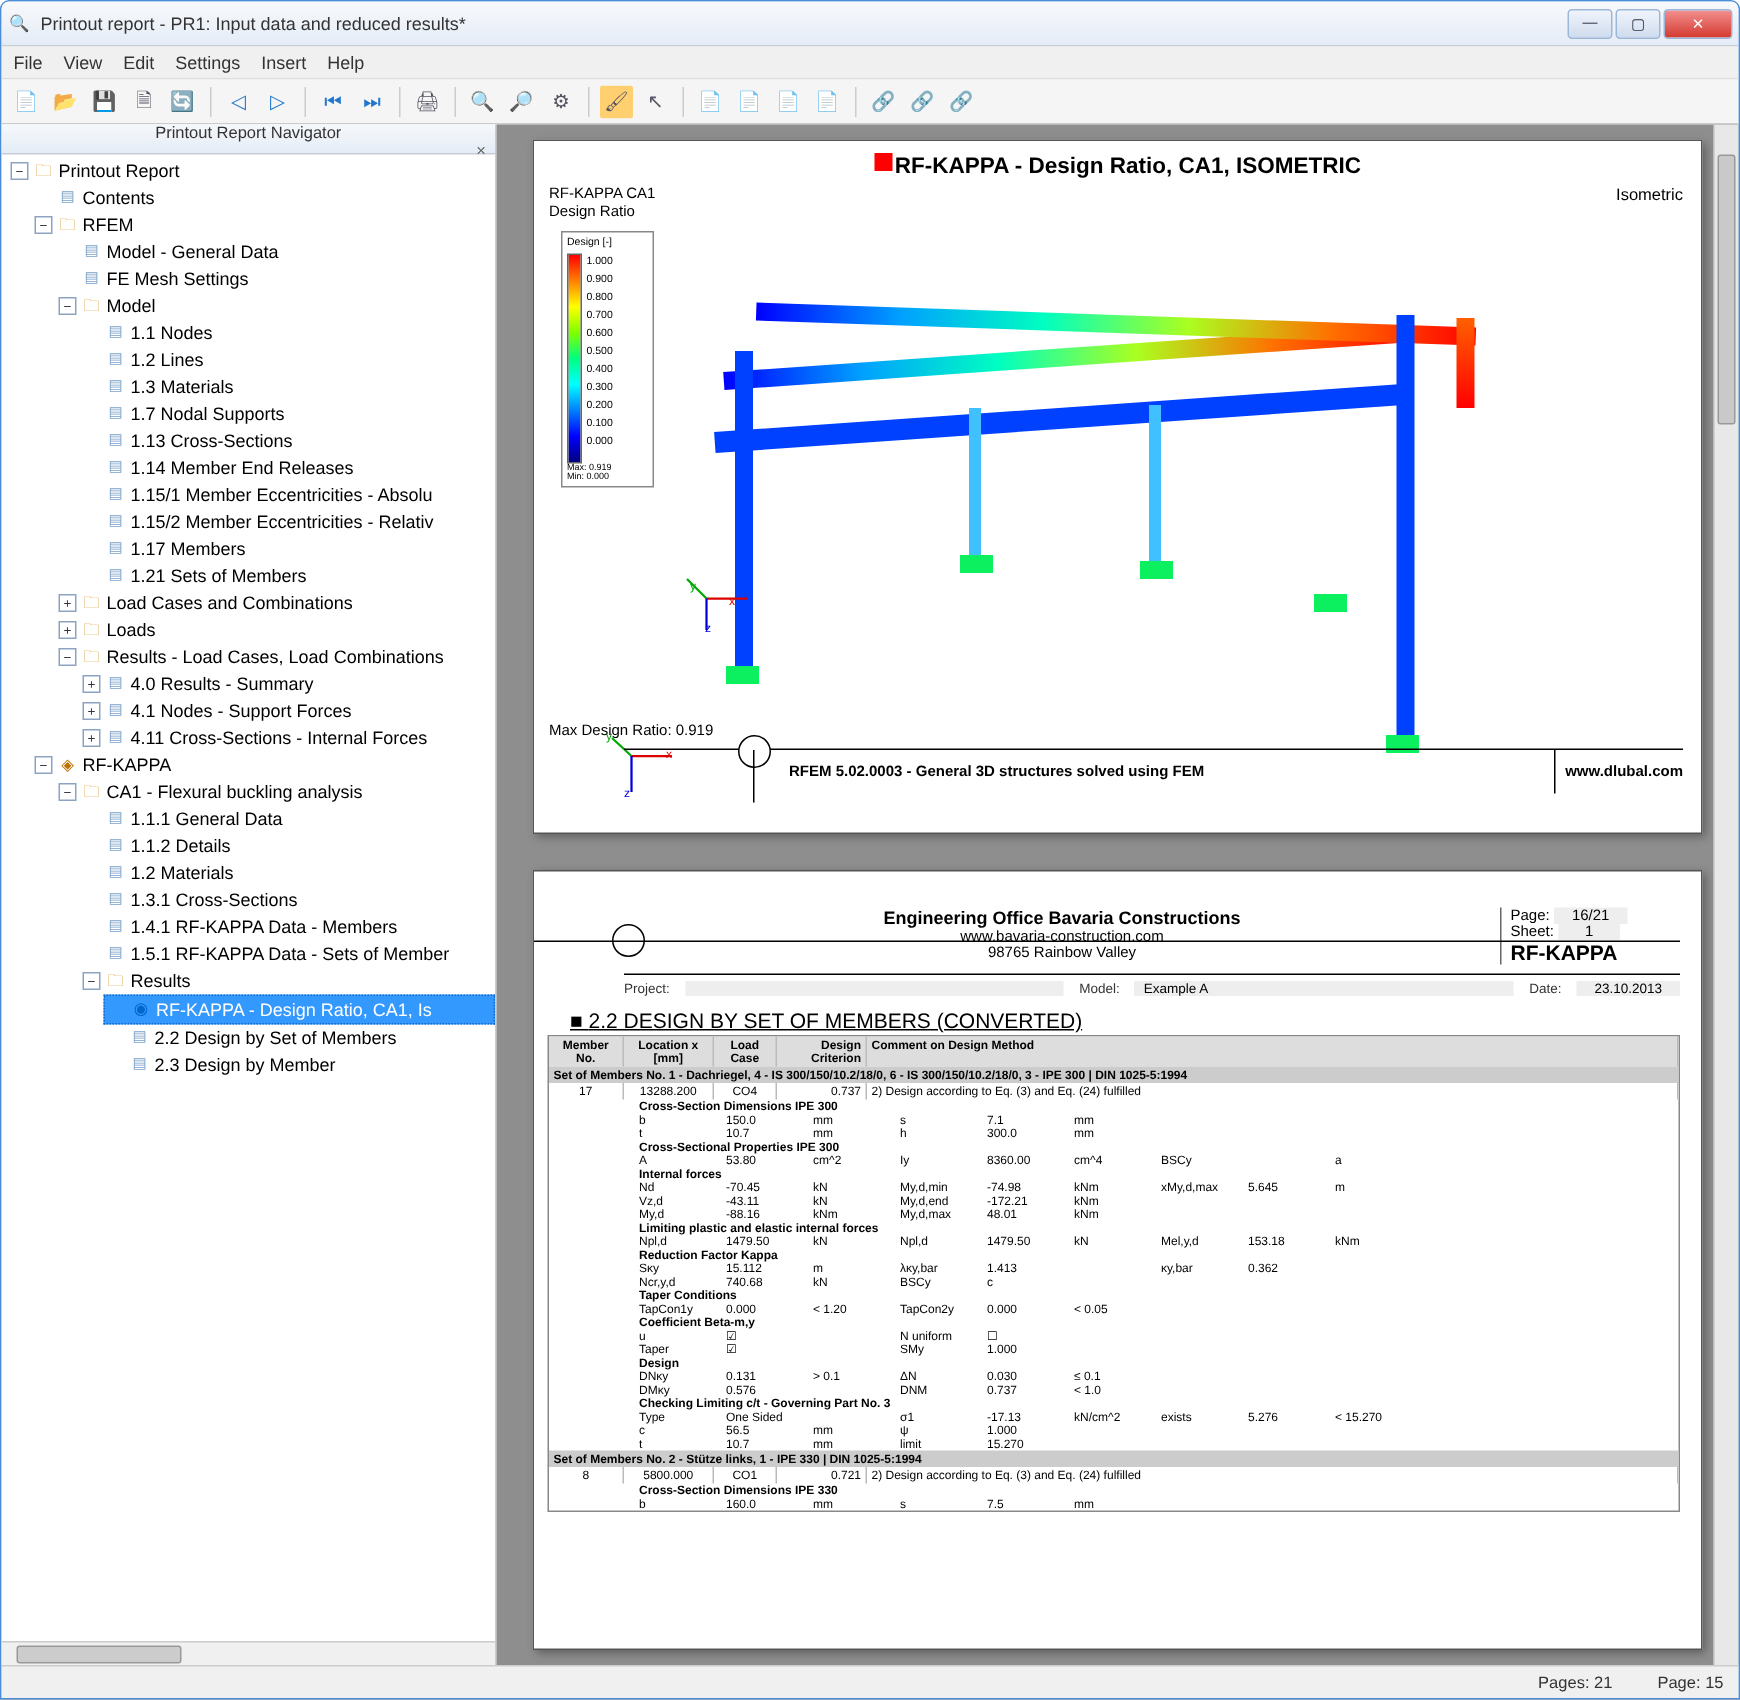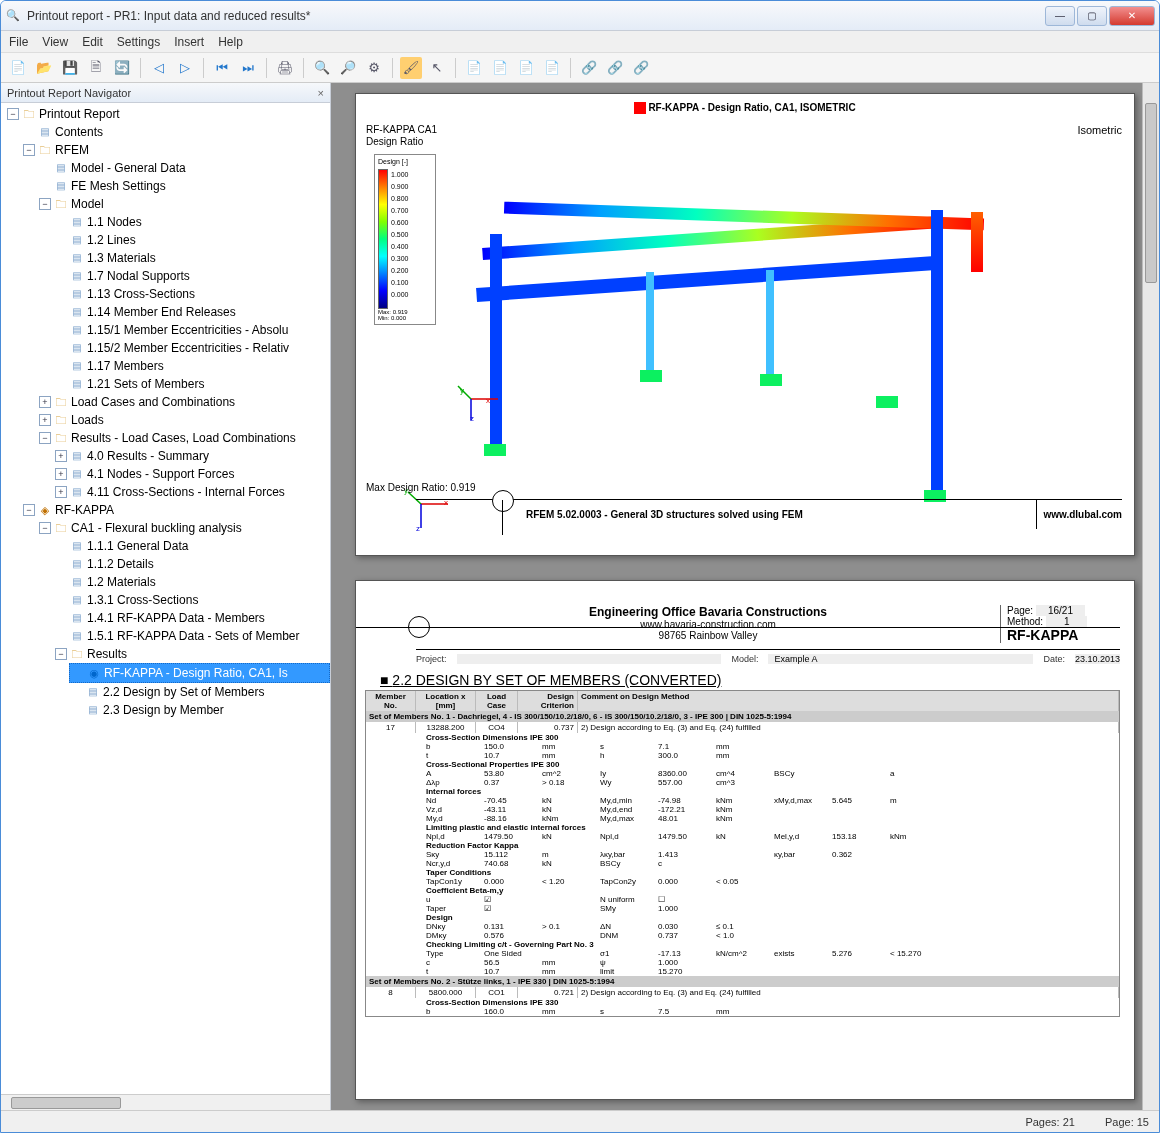--- a/index.html
+++ b/index.html
@@ -56,21 +56,21 @@
 .main { display: flex; height: calc(100% - 30px - 22px - 30px - 22px); }
 .nav {
   width: 330px; border-right: 1px solid #c7cdd7;
   display: flex; flex-direction: column;
   background: #fff;
 }
 .navhead {
   height: 20px; background: linear-gradient(#f6f8fb,#e4ecf6);
   border-bottom: 1px solid #c7cdd7;
   display: flex; align-items: center; padding: 0 6px;
-  font-size: 11px; color: #333;
+  font-size: 11px; color: #333; flex-direction: column;
 }
 .navhead .x { margin-left: auto; color: #666; cursor: default; }
 .tree {
   flex: 1; overflow: auto; padding: 2px 0;
   font-size: 12px;
 }
 .tree ul { list-style: none; padding-left: 16px; }
 .tree > ul { padding-left: 4px; }
 .tree li { white-space: nowrap; line-height: 18px; }
 .node { display: flex; align-items: center; gap: 3px; padding: 0 2px; }
@@ -93,21 +93,21 @@
   position: relative;
 }
 .pagebox {
   background: #fff; border: 1px solid #555;
   box-shadow: 2px 2px 6px rgba(0,0,0,.35);
   width: 100%;
   position: relative;
 }
 .page1 { height: 498px; }
 .page2 { min-height: 520px; }
-.chart-title { text-align: center; font-weight: bold; font-size: 10px; padding-top: 8px; }
+.chart-title { text-align: center; font-weight: bold; font-size: 15px; padding-top: 8px; }
 .chart-title .redsq { display: inline-block; width: 12px; height: 12px; background: #f00; vertical-align: text-top; margin-right: 2px; }
 .iso { position: absolute; top: 30px; right: 12px; font-size: 11px; }
 .chartlbl { position: absolute; top: 30px; left: 10px; font-size: 10px; line-height: 1.2; }
 .legend {
   position: absolute; top: 60px; left: 18px; width: 62px;
   border: 1px solid #888; background: #fff; padding: 3px; font-size: 7px;
 }
 .legend .grad {
   width: 10px; height: 140px; float: left; margin-right: 3px;
   background: linear-gradient(#f00,#ff8000,#ffff00,#80ff00,#00ff80,#00ffff,#0080ff,#0000ff,#000080);
@@ -587,31 +587,31 @@
     <div class="pagebox page2">
       <div class="phead2">
         <div class="lcross"></div>
         <div class="mid">
           <div class="t1">Engineering Office Bavaria Constructions</div>
           <div>www.bavaria-construction.com</div>
           <div>98765 Rainbow Valley</div>
         </div>
         <div class="right">
           <div><span>Page:</span> <span style="background:#eee;padding:0 12px">16/21</span></div>
-          <div><span>Method:</span> <span style="background:#eee;padding:0 18px">1</span></div>
+          <div><span>Sheet:</span> <span style="background:#eee;padding:0 18px">1</span></div>
           <div class="rk">RF-KAPPA</div>
         </div>
       </div>
       <div class="infoline">
         <span class="k">Project:</span>
           <span class="v"></span>
         <span class="k">Model:</span>
           <span class="v">Example A</span>
         <span class="k">Date:</span>
-          <span style="background:#eee;padding:0 0">23.10.2013</span>
+          <span style="background:#eee;padding:0 12px">23.10.2013</span>
       </div>
       <div class="secthead">■ <span>2.2 DESIGN BY SET OF MEMBERS (CONVERTED)</span></div>
       <div class="tbl">
         <div class="thr">
           <div class="c1">Member No.</div>
           <div class="c2">Location x [mm]</div>
           <div class="c3">Load Case</div>
           <div class="c4">Design Criterion</div>
           <div class="c5">Comment on Design Method</div>
         </div>
@@ -646,28 +646,20 @@
               <span>A</span>
               <span>53.80</span>
               <span>cm^2</span>
               <span>Iy</span>
               <span>8360.00</span>
               <span>cm^4</span>
               <span>BSCy</span>
               <span></span>
               <span>a</span>
             </div>
-            <div class="r">
-              <span>Δλp</span>
-              <span>0.37</span>
-              <span>&gt; 0.18</span>
-              <span>Wy</span>
-              <span>557.00</span>
-              <span>cm^3</span>
-            </div>
             <div class="h">Internal forces</div>
             <div class="r">
               <span>Nd</span>
               <span>-70.45</span>
               <span>kN</span>
               <span>My,d,min</span>
               <span>-74.98</span>
               <span>kNm</span>
               <span>xMy,d,max</span>
               <span>5.645</span>

